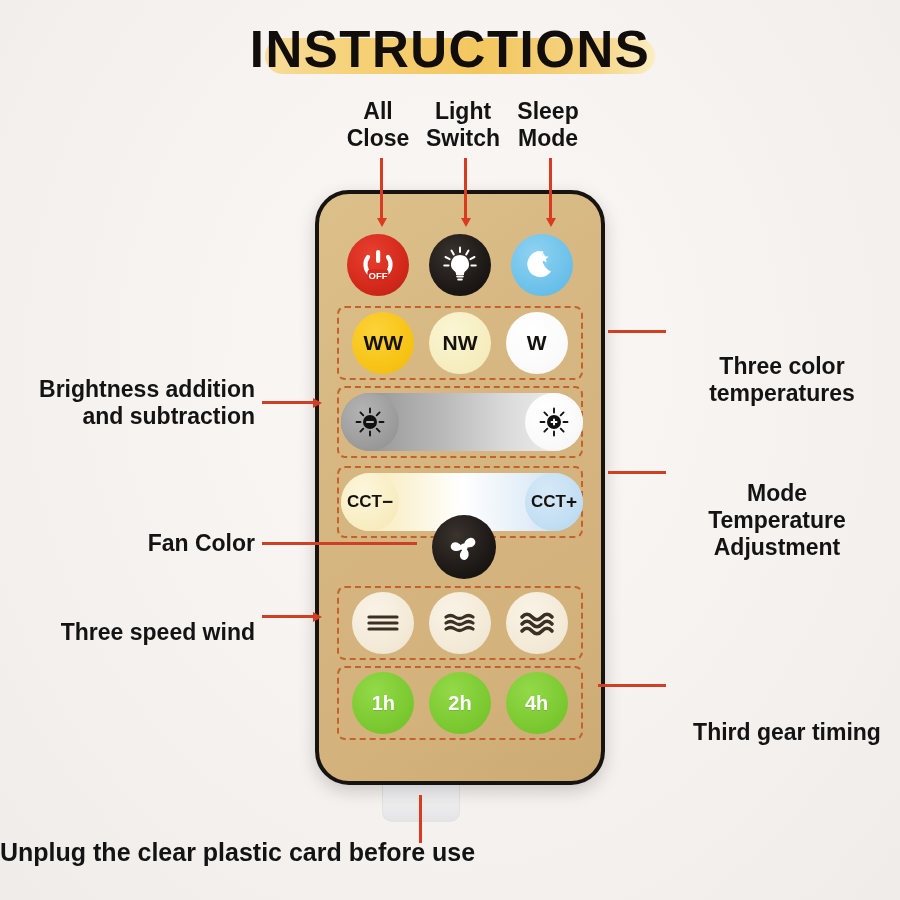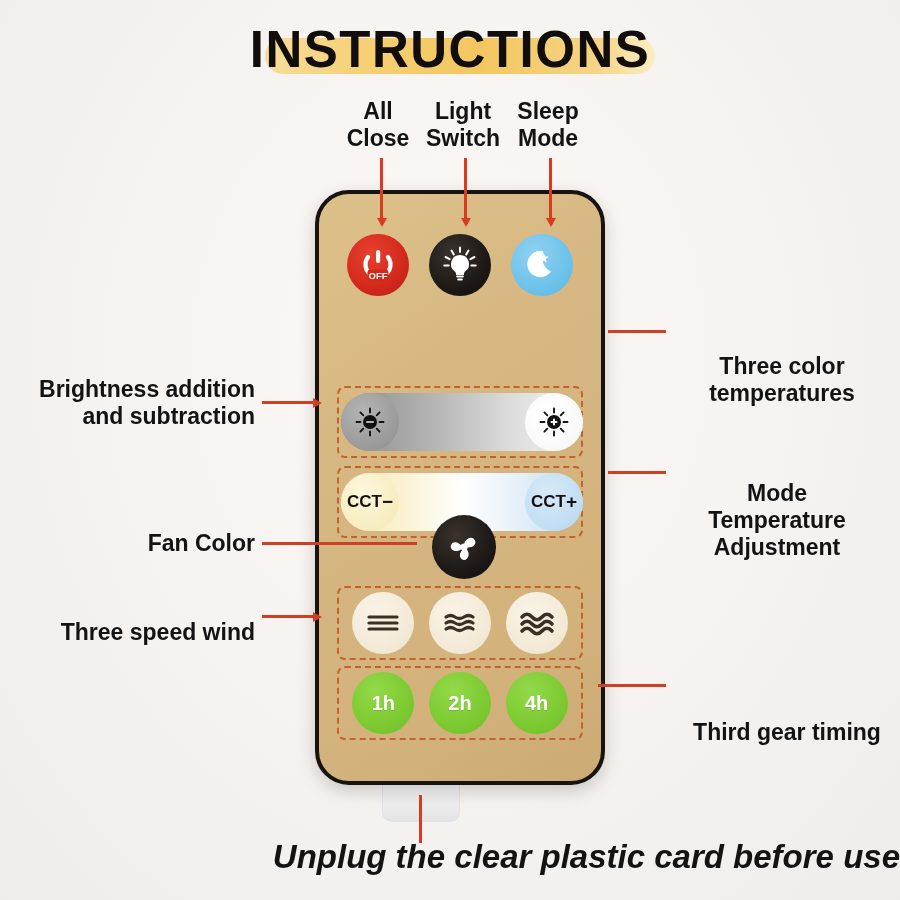--- a/index.html
+++ b/index.html
@@ -200,25 +200,24 @@
     border-left: 5px solid transparent;
     border-right: 5px solid transparent;
     border-top: 9px solid #d93b20;
     z-index: 7;
   }
 
   .caption {
     position: absolute;
     left: 0; right: 0;
     top: 838px;
-    text-align: right;
-    font-size: 33px;
+    text-align: left;
+    font-size: 25px;
     font-weight: bold;
     color: #131313;
-    font-style: italic;
   }
   svg { display: block; }
 </style>
 </head>
 <body>
 
 <div class="title-bar"></div>
 <div class="title-wrap">
   <div class="title-text">INSTRUCTIONS</div>
 </div>
@@ -267,20 +266,31 @@
     </div>
 
     <div class="btn btn-moon">
       <svg width="40" height="40" viewBox="0 0 40 40">
         <path d="M29 26.5 A13 13 0 1 1 21.5 6.5 A15 15 0 0 0 29 26.5 z" fill="#ffffff"></path>
         <path d="M21.5 8 l1.5 3.3 l3.6 0.4 l-2.7 2.4 l0.8 3.5 l-3.2 -1.8 l-3.2 1.8 l0.8 -3.5 l-2.7 -2.4 l3.6 -0.4 z" fill="#ffffff"></path>
       </svg>
     </div>
   </div>
 
+  <div class="row dashed" style="top:112px; height:74px; left:18px; width:246px; padding:0 6px;">
+    <div class="btn btn-ww">
+      <span>WW</span>
+    </div>
+    <div class="btn btn-nw">
+      <span>NW</span>
+    </div>
+    <div class="btn btn-w">
+      <span>W</span>
+    </div>
+  </div>
 
   <div class="row dashed" style="top:192px; height:72px; left:18px; width:246px;"></div>
   <div class="pill pill-bright" style="top:199px;">
     <div class="pill-btn pb-bright-minus">
       <svg width="32" height="32" viewBox="0 0 32 32">
         <g stroke="#111111" stroke-width="1.9" stroke-linecap="round">
           <line x1="16" y1="2.5" x2="16" y2="6.5"></line>
           <line x1="16" y1="25.5" x2="16" y2="29.5"></line>
           <line x1="2.5" y1="16" x2="6.5" y2="16"></line>
           <line x1="25.5" y1="16" x2="29.5" y2="16"></line>

